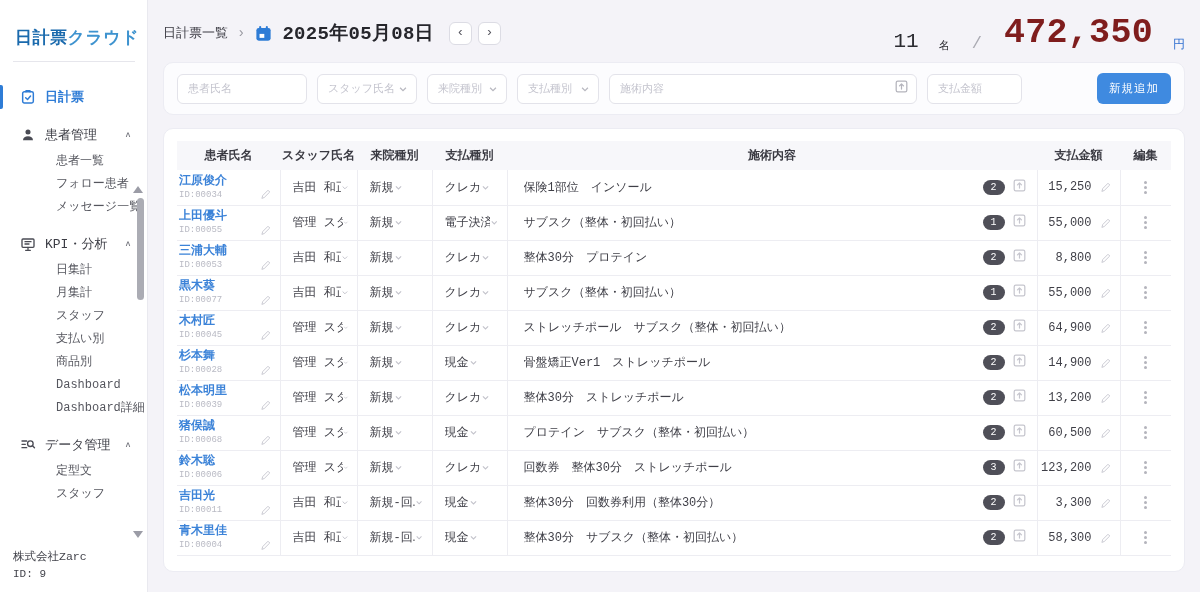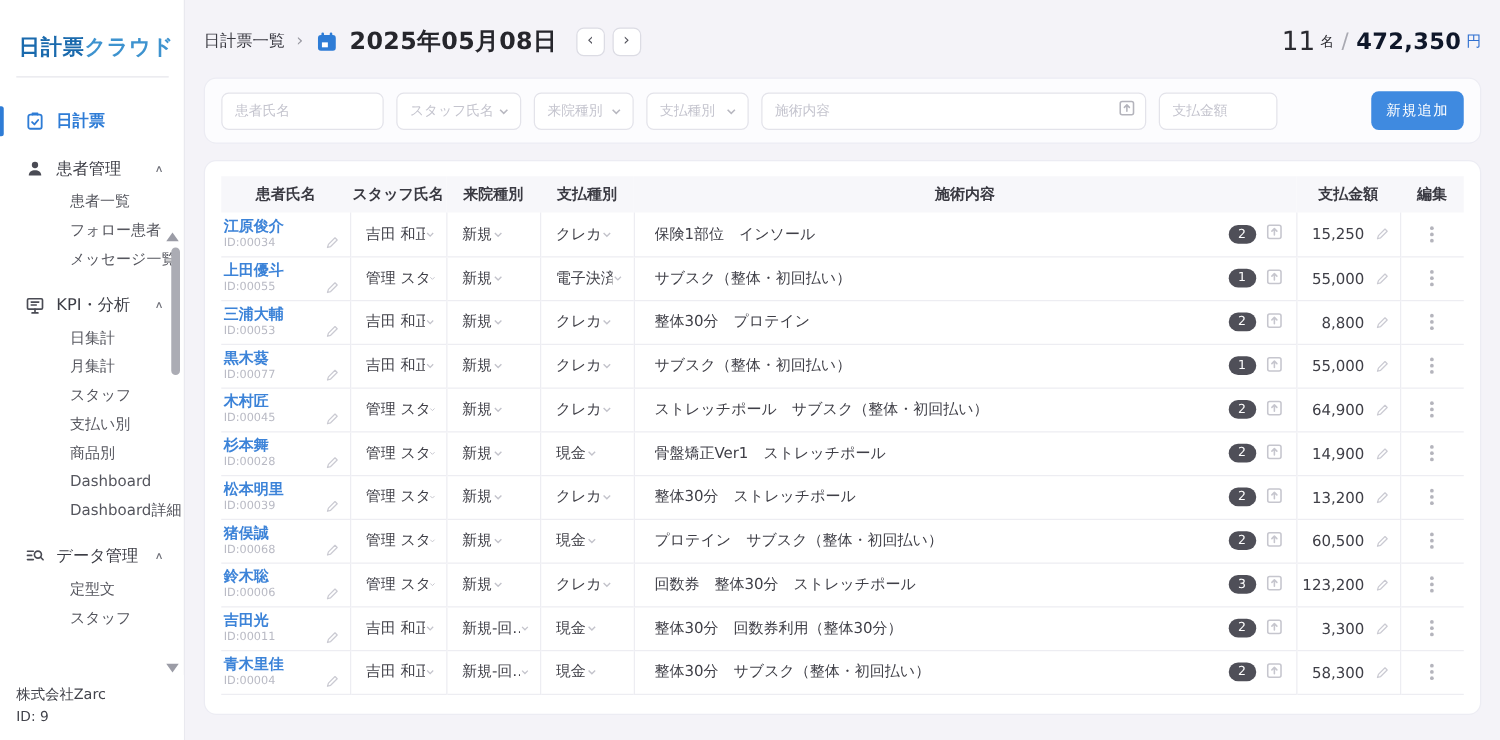--- a/index.html
+++ b/index.html
@@ -1,18 +1,18 @@
 <!DOCTYPE html>
 <html><head>
 <meta charset="utf-8">
 <style>
   * { margin:0; padding:0; box-sizing:border-box; }
   html,body { width:1200px; height:592px; overflow:hidden; }
   body { font-family:"DejaVu Sans","Liberation Sans",sans-serif; background:#f4f3f8; color:#3a3a42; }
-  .app { display:flex; width:1200px; height:592px; }
+  .app { display:flex; width:1200px; height:592px;font-family:Liberation Mono, monospace; }
 
   
   .sidebar { width:148px; background:#fff; border-right:1px solid #e9e9ef; position:relative; flex-shrink:0; }
   .logo { padding:26px 0 12px 15px; font-size:17px; font-weight:bold; letter-spacing:.5px; white-space:nowrap; }
   .logo .lg1 { color:#1a6aad; }
   .logo .lg2 { color:#3e93cf; }
   .logo-divider { border-bottom:1px solid #e6e6ec; margin:0 12px 0 13px; }
   .nav { padding-top:22px; height:466px; overflow:hidden; }
   .nav-item { position:relative; display:flex; align-items:center; gap:9px; height:26px; padding-left:20px; font-size:13px; color:#3c3d45; cursor:pointer; }
   .nav-item.active { color:#2e7cd6; font-weight:bold; }
@@ -32,25 +32,25 @@
 
   
   .main { flex:1; display:flex; flex-direction:column; padding:0 15px; min-width:0; }
   .topbar { height:62px; display:flex; align-items:center; justify-content:space-between; padding-top:4px; }
   .crumbs { display:flex; align-items:center; gap:9px; }
   .crumb-label { font-size:13px; color:#3a3a42; }
   .crumb-sep { font-size:14px; color:#9a9aa2; }
   .date-text { font-size:19px; font-weight:600; color:#26262c; letter-spacing:.3px; }
   .date-nav { display:flex; gap:6px; margin-left:6px; }
   .date-btn { width:23px; height:23px; background:#fff; border:1px solid #dcdce4; border-radius:6px; font-size:13px; color:#55555e; display:flex; align-items:center; justify-content:center; cursor:pointer; padding-bottom:2px; }
-  .stats { display:flex; align-items:center; gap:4px;margin-left:40px; }
+  .stats { display:flex; align-items:flex-end; gap:20px;margin-left:40px; }
   .stat-count { font-size:21px; color:#2b2b31; }
   .stat-count-unit { font-size:11px; color:#2b2b31; }
   .stat-slash { font-size:17px; color:#a9a9b2; padding:0 2px; }
-  .stat-total { font-size:18px; font-weight:bold; color:#0f172a; letter-spacing:.3px; }
+  .stat-total { font-size:35px; font-weight:bold; color:#7f1d1d; letter-spacing:.3px; }
   .stat-total-unit { font-size:12px; color:#2f6fd0; }
 
   
   .filter-card { background:#fcfcfe; border:1px solid #ececf3; border-radius:10px; padding:10px 13px; display:flex; align-items:center; gap:10px; }
   .f-input { height:30px; border:1px solid #e3e3ea; border-radius:6px; background:#fff; font-size:11px; color:#3a3a42; padding:0 10px; font-family:inherit; outline:none; }
   .f-input::placeholder { color:#c4c4ce; }
   .f-select { height:30px; border:1px solid #e3e3ea; border-radius:6px; background:#fff; display:flex; align-items:center; justify-content:space-between; padding:0 8px 0 10px; cursor:pointer; }
   .f-select .ph { font-size:11px; color:#c4c4ce; }
   .f-wrap { position:relative; display:flex; align-items:center; }
   .f-wrap .in-icon { position:absolute; right:8px; }

